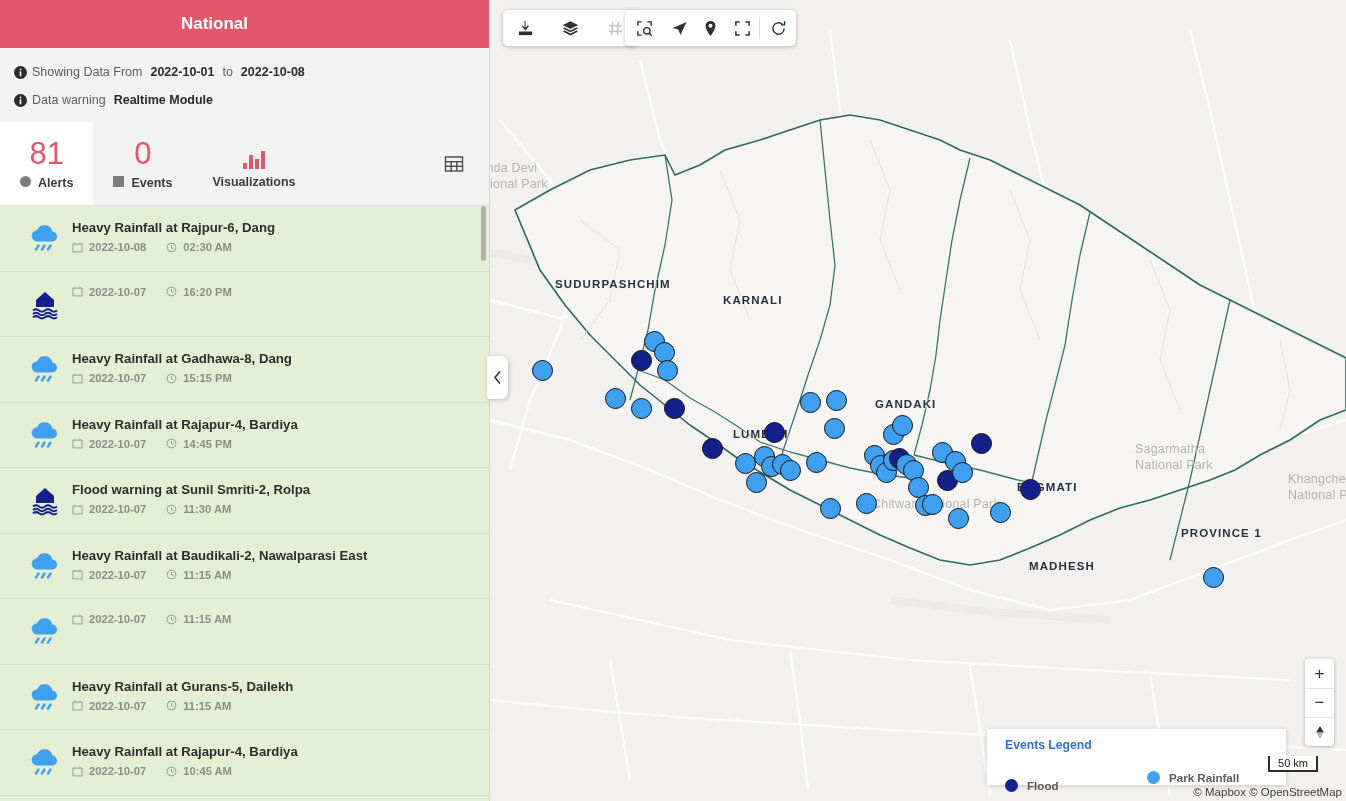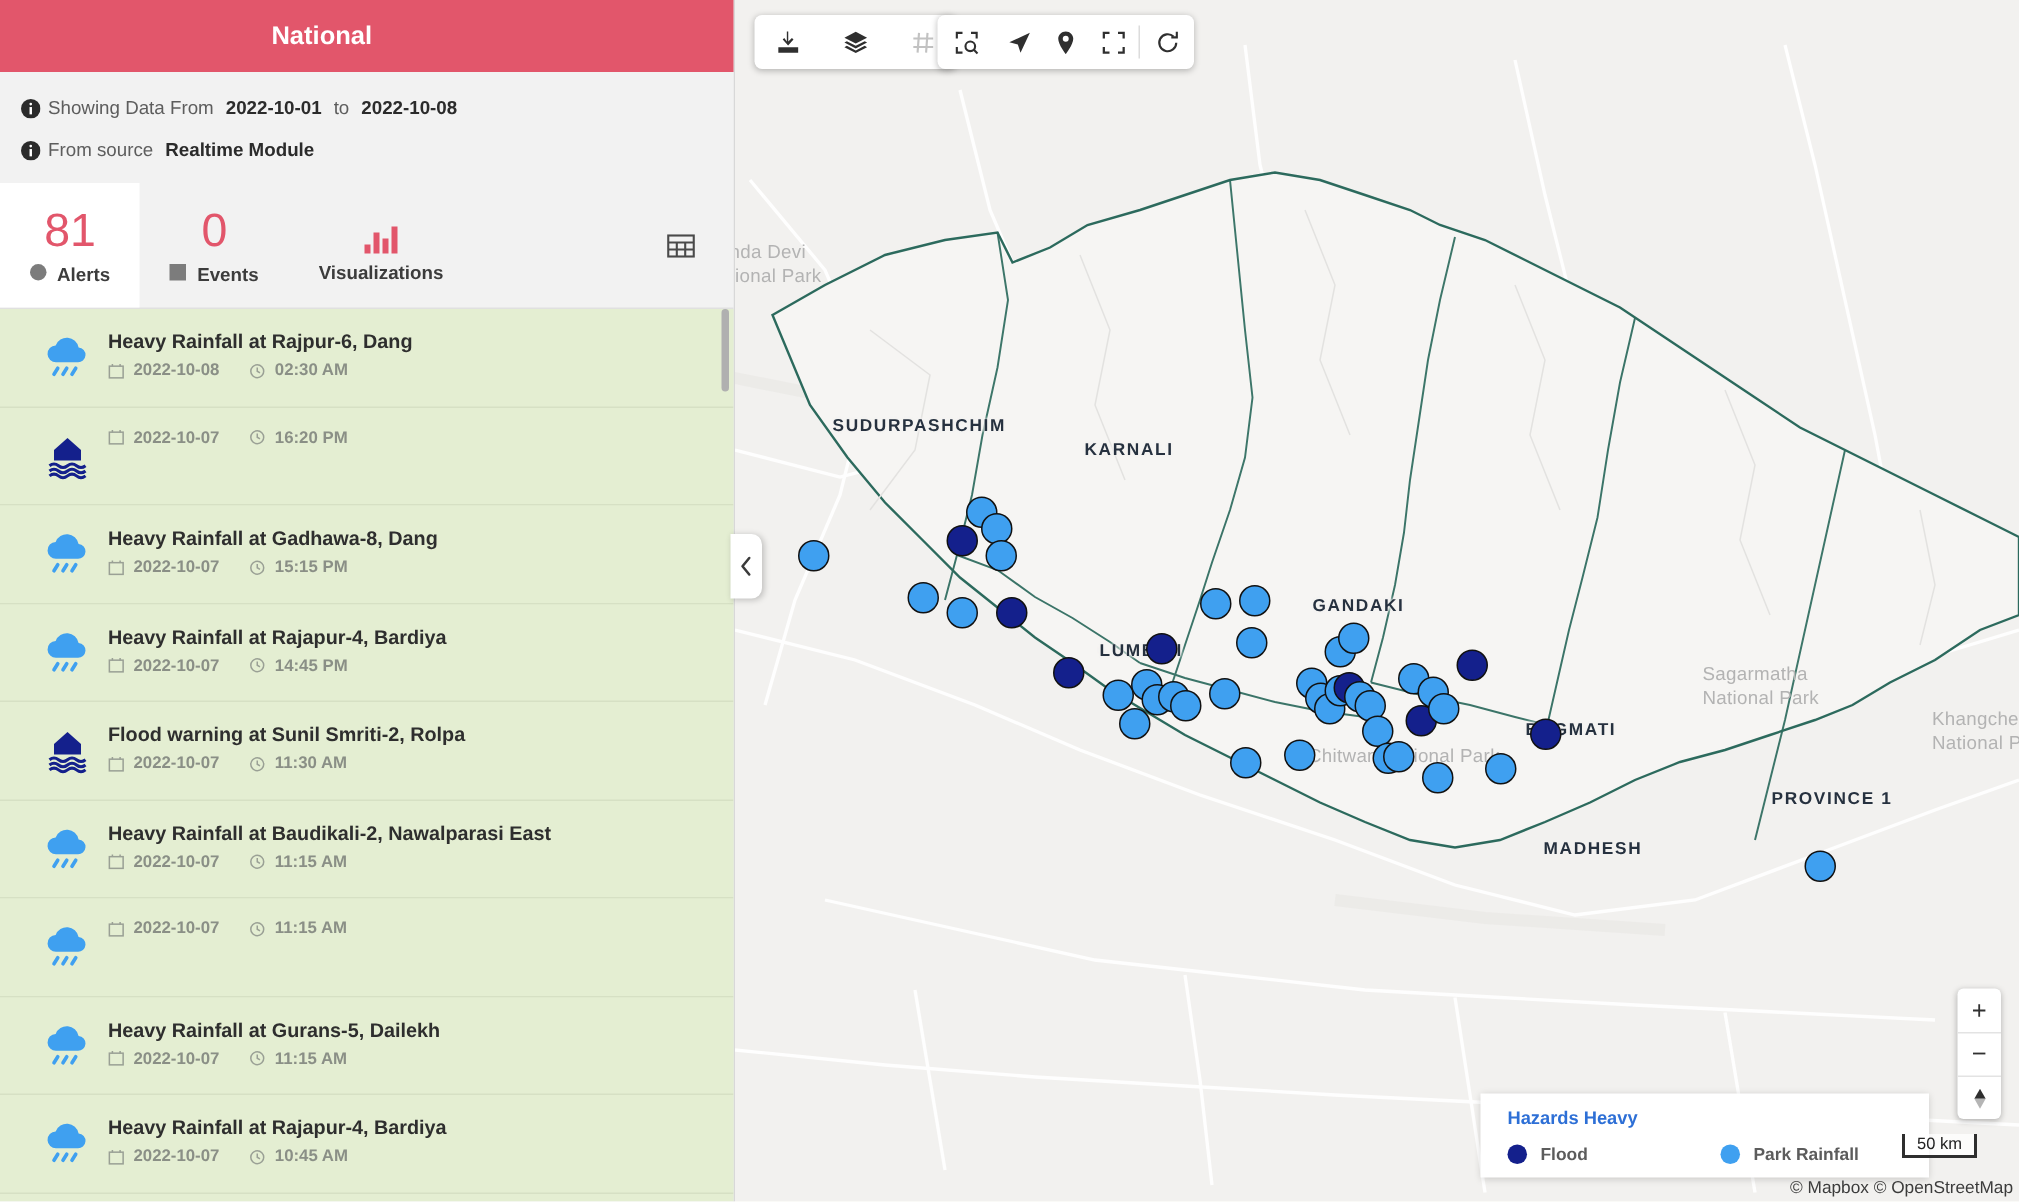--- a/index.html
+++ b/index.html
@@ -171,21 +171,21 @@
     position: absolute; left: 497px; bottom: 16px;
     width: 299px; height: 56px;
     background: #fff;
     box-shadow: 0 1px 5px rgba(0,0,0,.18);
     padding: 9px 18px;
     z-index: 25;
   }
   .legend-title { color: #2d6fd6; font-size: 12.2px; font-weight: bold; margin-bottom: 11px; }
   .legend-items { display: flex; align-items: center; }
   .legend-item { display: flex; align-items: center; gap: 9px; }
-  .legend-item:first-child { width: 142px; }
+  .legend-item:first-child { width: 142px; margin-top: 16px; }
   .legend-swatch { width: 13px; height: 13px; border-radius: 50%; }
   .legend-label { font-size: 11.6px; font-weight: bold; color: #5c5c5c; }
 
   
   .zoom-ctrl {
     position: absolute; right: 12px; bottom: 55px;
     width: 29px; background: #fff;
     border-radius: 4px;
     box-shadow: 0 1px 4px rgba(0,0,0,.28);
     z-index: 25;
@@ -238,21 +238,21 @@
         <span class="info-strong">2022-10-08</span>
       </div>
       <div class="info-row">
         <span class="ico">
           <svg width="13" height="13" viewBox="0 0 16 16">
               <circle cx="8" cy="8" r="8" fill="#2b2b2b"></circle>
               <rect x="7" y="6.6" width="2" height="6" fill="#fff"></rect>
               <circle cx="8" cy="4.2" r="1.1" fill="#fff"></circle>
             </svg>
         </span>
-        <span class="info-label">From source</span>
+        <span class="info-label">Data warning</span>
         <span class="info-strong">Realtime Module</span>
       </div>
     </div>
 
     <div class="stats-bar">
       <div class="stat active">
         <div class="stat-num">81</div>
         <div class="stat-bottom">
           <span class="dot-ico"></span>
           <span class="stat-label">Alerts</span>
@@ -779,21 +779,21 @@
       <div class="tb-div"></div>
       <div class="tb-btn" style="width:36px">
         <svg width="17" height="17" viewBox="0 0 18 18" fill="none" stroke="#2f2f2f" stroke-width="1.5">
           <path d="M15 9a6 6 0 1 1-1.9-4.4"></path>
             <polyline points="15.4,1.3 15.4,5.2 11.5,5.2"></polyline>
         </svg>
       </div>
     </div>
 
     <div class="legend">
-      <div class="legend-title">Hazards Heavy</div>
+      <div class="legend-title">Events Legend</div>
       <div class="legend-items" id="legend-items">
           <div class="legend-item">
             <span class="legend-swatch" style="background:#14208c"></span>
             <span class="legend-label">Flood</span>
           </div>
           <div class="legend-item">
             <span class="legend-swatch" style="background:#3fa0f0"></span>
             <span class="legend-label">Park Rainfall</span>
           </div>
         </div>

